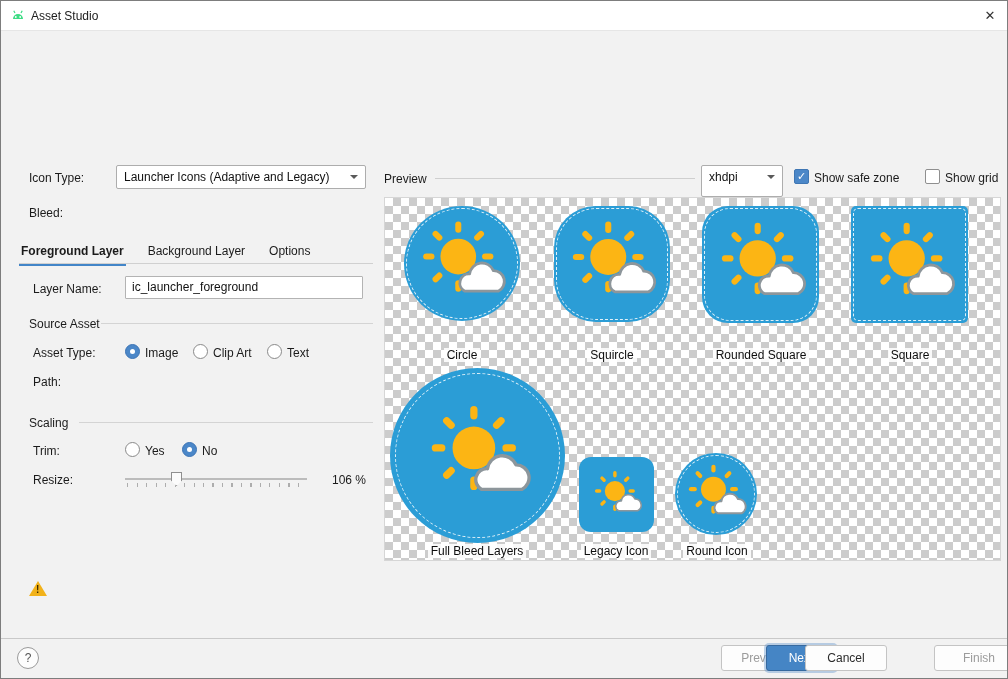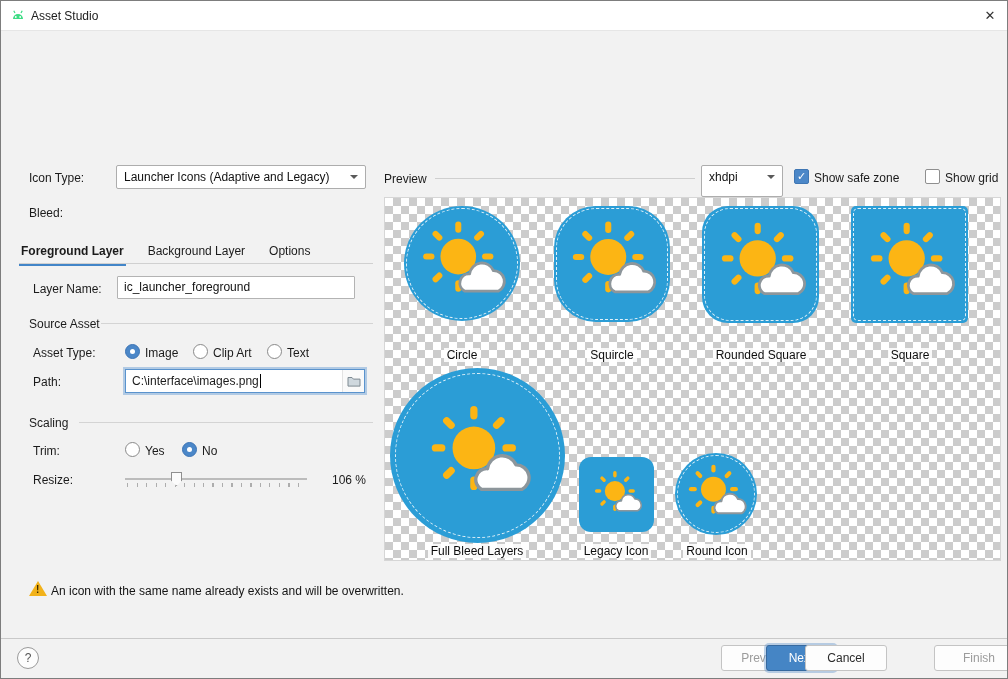--- a/index.html
+++ b/index.html
@@ -120,45 +120,36 @@
   <div class="lbl" style="left:28px;top:205px">Bleed:</div>
 
   <div class="tabs">
     <div class="tab active">Foreground Layer</div>
     <div class="tab">Background Layer</div>
     <div class="tab">Options</div>
   </div>
   <div class="tabline"></div>
 
   <div class="lbl" style="left:32px;top:281px">Layer Name:</div>
-  <div class="inputbox" style="left:116px;top:275px;width:238px;height:23px">
+  <div class="inputbox" style="left:124px;top:275px;width:238px;height:23px">
     <span>ic_launcher_foreground</span>
   </div>
 
   <div class="lbl" style="left:28px;top:316px">Source Asset</div>
   <div class="groupline" style="left:100px;top:322px;width:272px"></div>
 
   <div class="lbl" style="left:32px;top:345px">Asset Type:</div>
   <div class="radio selected" style="left:124px;top:343px"></div>
   <div class="lbl" style="left:144px;top:345px">Image</div>
   <div class="radio" style="left:192px;top:343px"></div>
   <div class="lbl" style="left:212px;top:345px">Clip Art</div>
   <div class="radio" style="left:266px;top:343px"></div>
   <div class="lbl" style="left:286px;top:345px">Text</div>
 
   <div class="lbl" style="left:32px;top:374px">Path:</div>
-  <div class="path-field">
-    <span class="ptext">C:\interface\images.png</span>
-      <span class="caret"></span>
-    <span class="browse">
-      <svg width="14" height="12" viewBox="0 0 14 12">
-        <path d="M1 2.5 h4 l1.4 1.6 H13 v7 H1 z" fill="#cfd8de" stroke="#7e8a92" stroke-width="1"></path>
-      </svg>
-    </span>
-  </div>
 
   <div class="lbl" style="left:28px;top:415px">Scaling</div>
   <div class="groupline" style="left:78px;top:421px;width:294px"></div>
 
   <div class="lbl" style="left:32px;top:443px">Trim:</div>
   <div class="radio" style="left:124px;top:441px"></div>
   <div class="lbl" style="left:144px;top:443px">Yes</div>
   <div class="radio selected" style="left:181px;top:441px"></div>
   <div class="lbl" style="left:201px;top:443px">No</div>
 
@@ -228,21 +219,20 @@
     <div class="tile-label" style="left:162px;top:150px"><span>Squircle</span></div>
     <div class="tile-label" style="left:311px;top:150px"><span>Rounded Square</span></div>
     <div class="tile-label" style="left:460px;top:150px"><span>Square</span></div>
     <div class="tile-label" style="left:27px;top:346px"><span>Full Bleed Layers</span></div>
     <div class="tile-label" style="left:166px;top:346px"><span>Legacy Icon</span></div>
     <div class="tile-label" style="left:267px;top:346px"><span>Round Icon</span></div>
   </div>
 
   <div class="warn-tri"></div>
   <div class="warn-bang">!</div>
-  <div class="warn-text">An icon with the same name already exists and will be overwritten.</div>
 
   <div class="footer-sep"></div>
   <div class="footer">
     <div class="help">?</div>
     <div class="btn disabled" style="left:720px;width:87px">Previous</div>
     <div class="btn primary" style="left:765px;width:70px">Next</div>
     <div class="btn" style="left:804px;width:82px">Cancel</div>
     <div class="btn disabled" style="left:933px;width:90px">Finish</div>
   </div>
 

